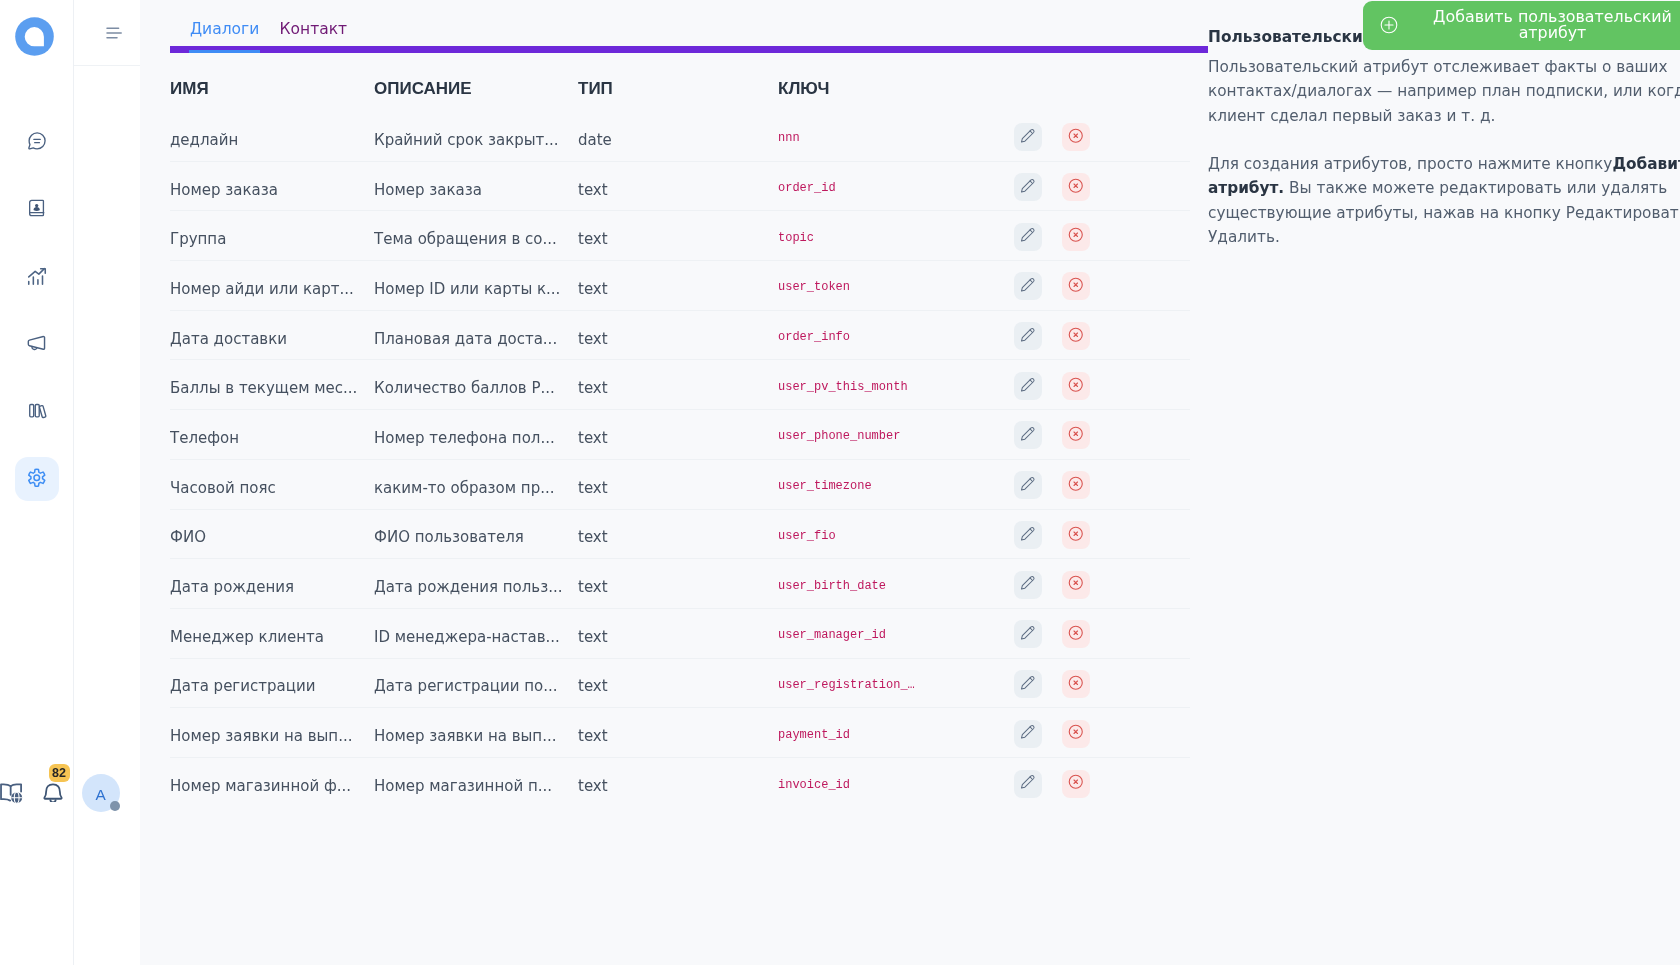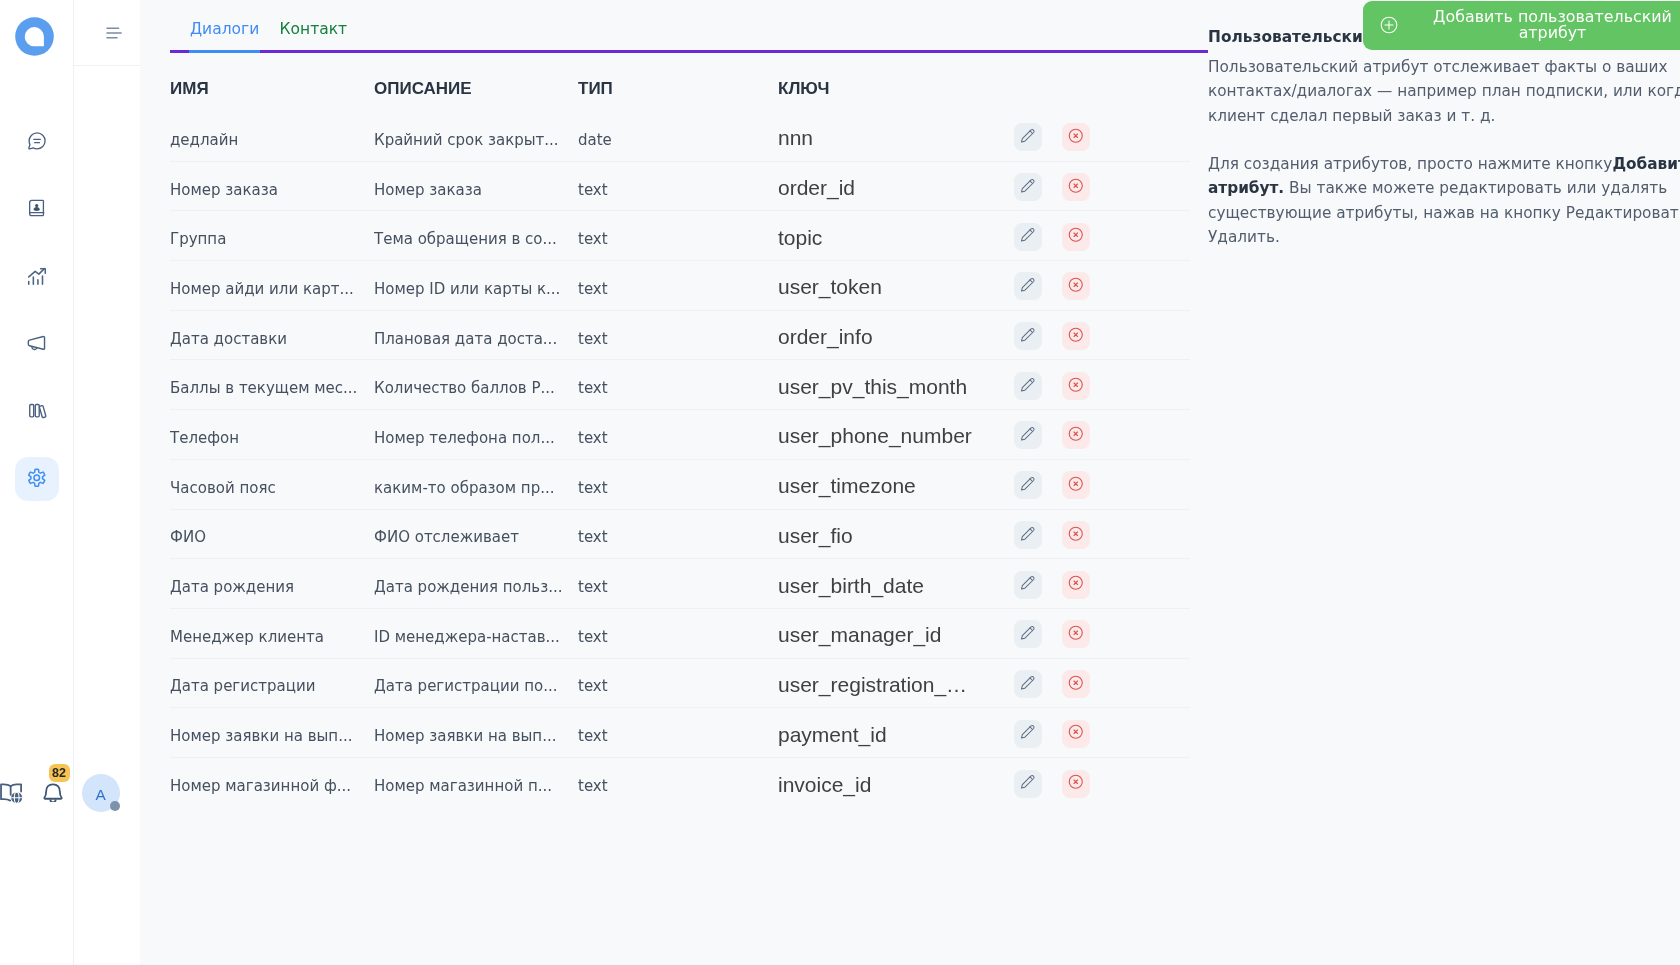--- a/index.html
+++ b/index.html
@@ -46,42 +46,42 @@
   .hamburger { position: absolute; left: 32px; top: 24px; width: 16px; height: 16px; line-height: 0; cursor: pointer; }
   .code-icon { position: absolute; left: 64.5px; top: 20.5px; width: 23px; height: 23px; line-height: 0; }
   .page-title {
     position: absolute; left: 96.5px; top: 14px; font-size: 26px; color: #2a3543; font-weight: 400;
     letter-spacing: 0px; line-height: 36px;
   }
 
   .body-area { flex: 1; background: #f8f9fb; display: flex; min-height: 0; position: relative;}
 
   .list-col { width: 1049px; flex: 0 0 1049px; padding: 0 0 0 30px; position: relative; }
-  .tabs { display: flex; gap: 18.3px; height: 53px; align-items: flex-start; padding: 5px 0 0 19px; border-bottom: 3px solid #6d28d9; width: 1038px; margin-left: 0px; }
-  .tab { font-size: 15.5px; color: #15803d; padding: 0 1px; height: 48px; display:flex; align-items:center; cursor: pointer; }
+  .tabs { display: flex; gap: 18.3px; height: 53px; align-items: flex-start; padding: 5px 0 0 19px; border-bottom: 7px solid #6d28d9; width: 1038px; margin-left: 0px; }
+  .tab { font-size: 15.5px; color: #701a75; padding: 0 1px; height: 48px; display:flex; align-items:center; cursor: pointer; }
   .tab.active { color: #3f8cf5; box-shadow: inset 0 -3px 0 0 #3f8cf5; }
 
   table.attrs { width: 1020px; border-collapse: collapse; table-layout: fixed; }
   table.attrs .col0 { width: 204px; }
   table.attrs .col1 { width: 204px; }
   table.attrs .col2 { width: 200px; }
   table.attrs .col3 { width: 236px; }
   table.attrs .colact { width: 176px; }
   table.attrs th {
     text-align: left; font-size: 17px; font-weight: 700; color: #2a3543;
     font-family: "Liberation Sans", sans-serif;
     letter-spacing: 0px; padding: 14px 0 0 0; height: 58.5px; vertical-align: middle;
   }
   table.attrs td {
     font-size: 15px; color: #45505f; padding: 7px 0 0 0;
     border-top: 1px solid #eef1f4; height: 49.7px;
     white-space: nowrap; overflow: hidden; text-overflow: ellipsis;
     vertical-align: middle;
   }
-  table.attrs td.key { font-family: Liberation Sans, sans-serif; font-size: 21px; color: #404040; letter-spacing: 0px; padding-top: 4px; }
+  table.attrs td.key { font-family: Liberation Mono, monospace; font-size: 12px; color: #be185d; letter-spacing: 0px; padding-top: 4px; }
 
   table.attrs td.colact { padding: 0 0 0 0; overflow: visible; text-overflow: clip; font-size: 0; }
   table.attrs tbody tr:first-child td { border-top: none; }
   .btn-icon {
     width: 28px; height: 28px; border-radius: 8px; border: none; padding: 0;
     display: inline-flex; align-items: center; justify-content: center; cursor: pointer;
     vertical-align: middle;
   }
   .btn-edit { background: #eaeff3; margin-left: 0px; }
   .btn-del { background: #fce9e9; margin-left: 20px; }
@@ -400,21 +400,21 @@
        <button class="btn-icon btn-del">
                     <span><svg viewBox="0 0 24 24" width="15.5" height="15.5" fill="none" stroke="#d9534f" stroke-width="1.7" stroke-linecap="round" stroke-linejoin="round">
                         <circle cx="12" cy="12" r="10.1"></circle>
                         <path d="M14.7 9.3 9.3 14.7M9.3 9.3l5.4 5.4"></path>
                       </svg></span>
                   </button>
      </td>
    </tr>
               <tr>
      <td class="col0">ФИО</td>
-     <td class="col1">ФИО отслеживает</td>
+     <td class="col1">ФИО пользователя</td>
      <td class="col2">text</td>
      <td class="col3 key">user_fio</td>
      <td class="colact">
        <button class="btn-icon btn-edit">
                     <span><svg viewBox="0 0 24 24" width="15.5" height="15.5" fill="none" stroke="#5c6c82" stroke-width="1.55" stroke-linecap="round" stroke-linejoin="round">
                         <path d="M17.1 2.95a2.85 2.85 0 0 1 4.0 4.0L7.6 20.45 2.3 21.75l1.3-5.3z"></path>
                         <path d="M15.5 4.6l3.9 3.9"></path>
                       </svg></span>
                   </button>
        <button class="btn-icon btn-del">

